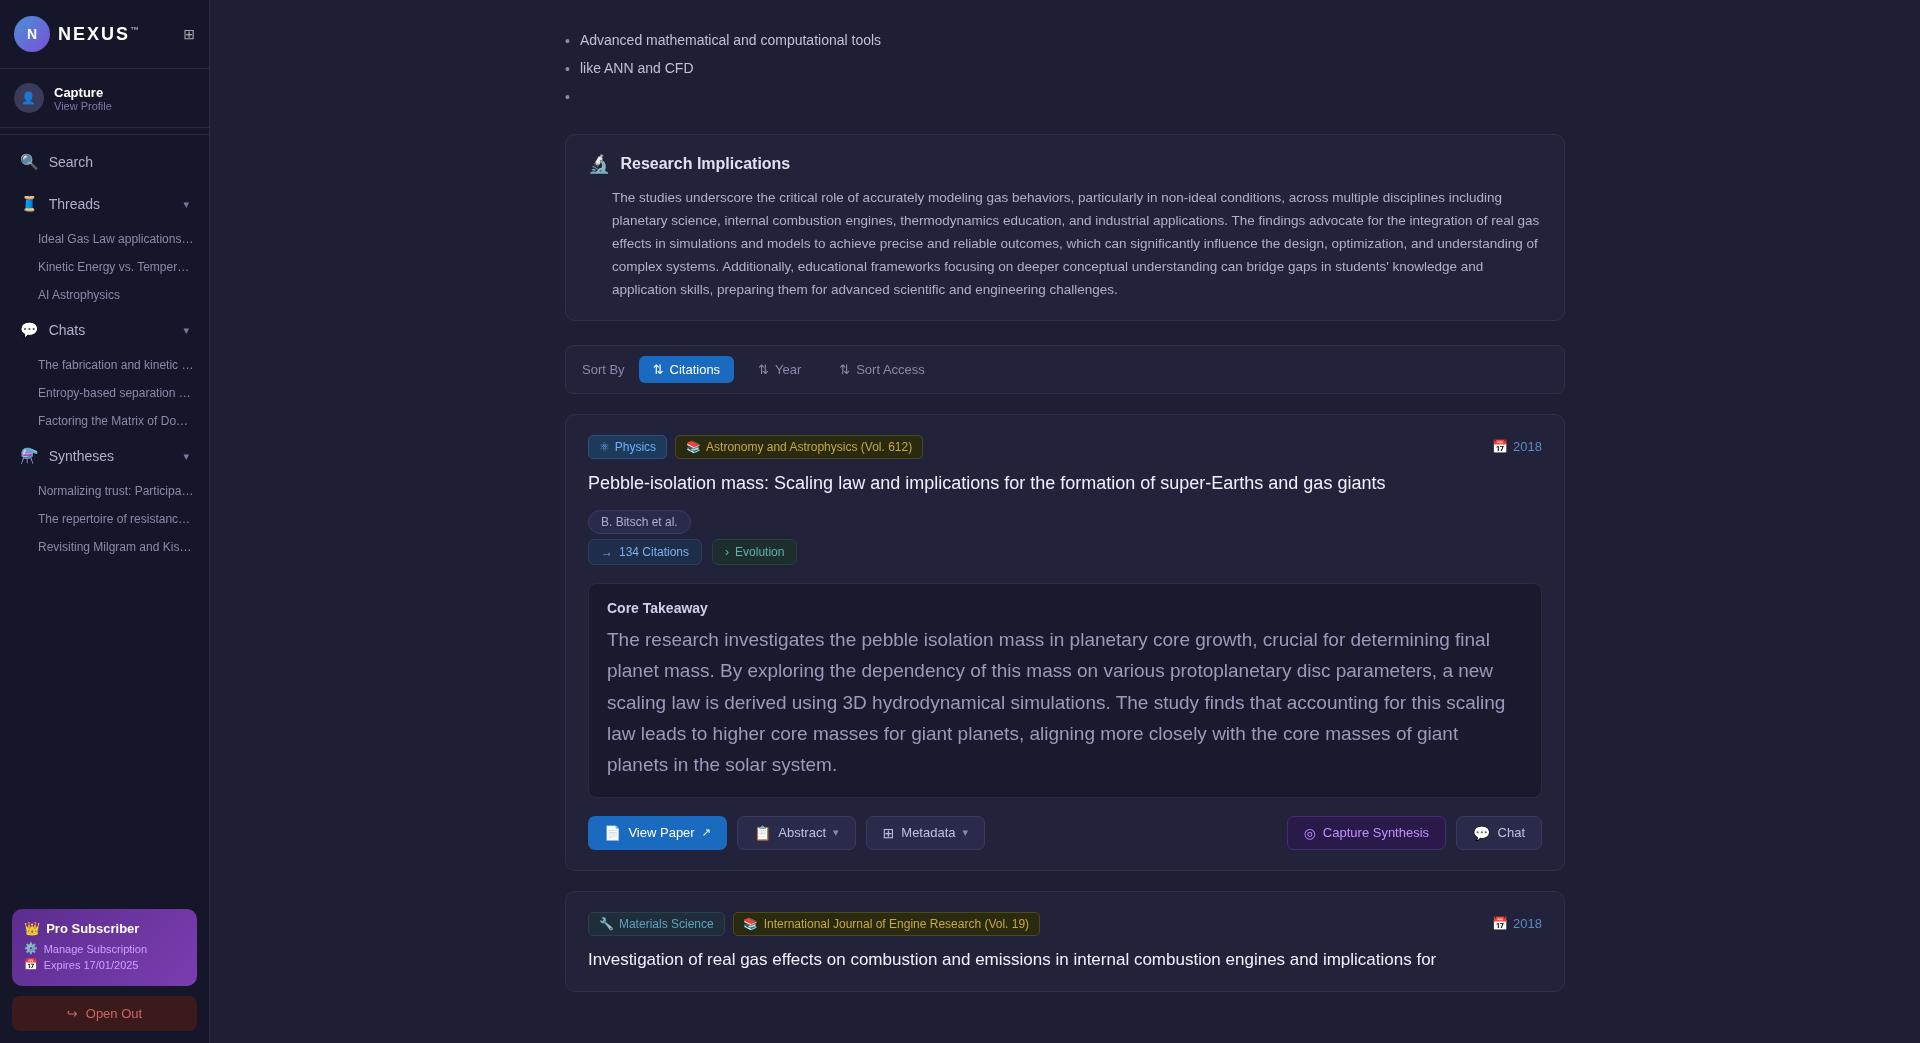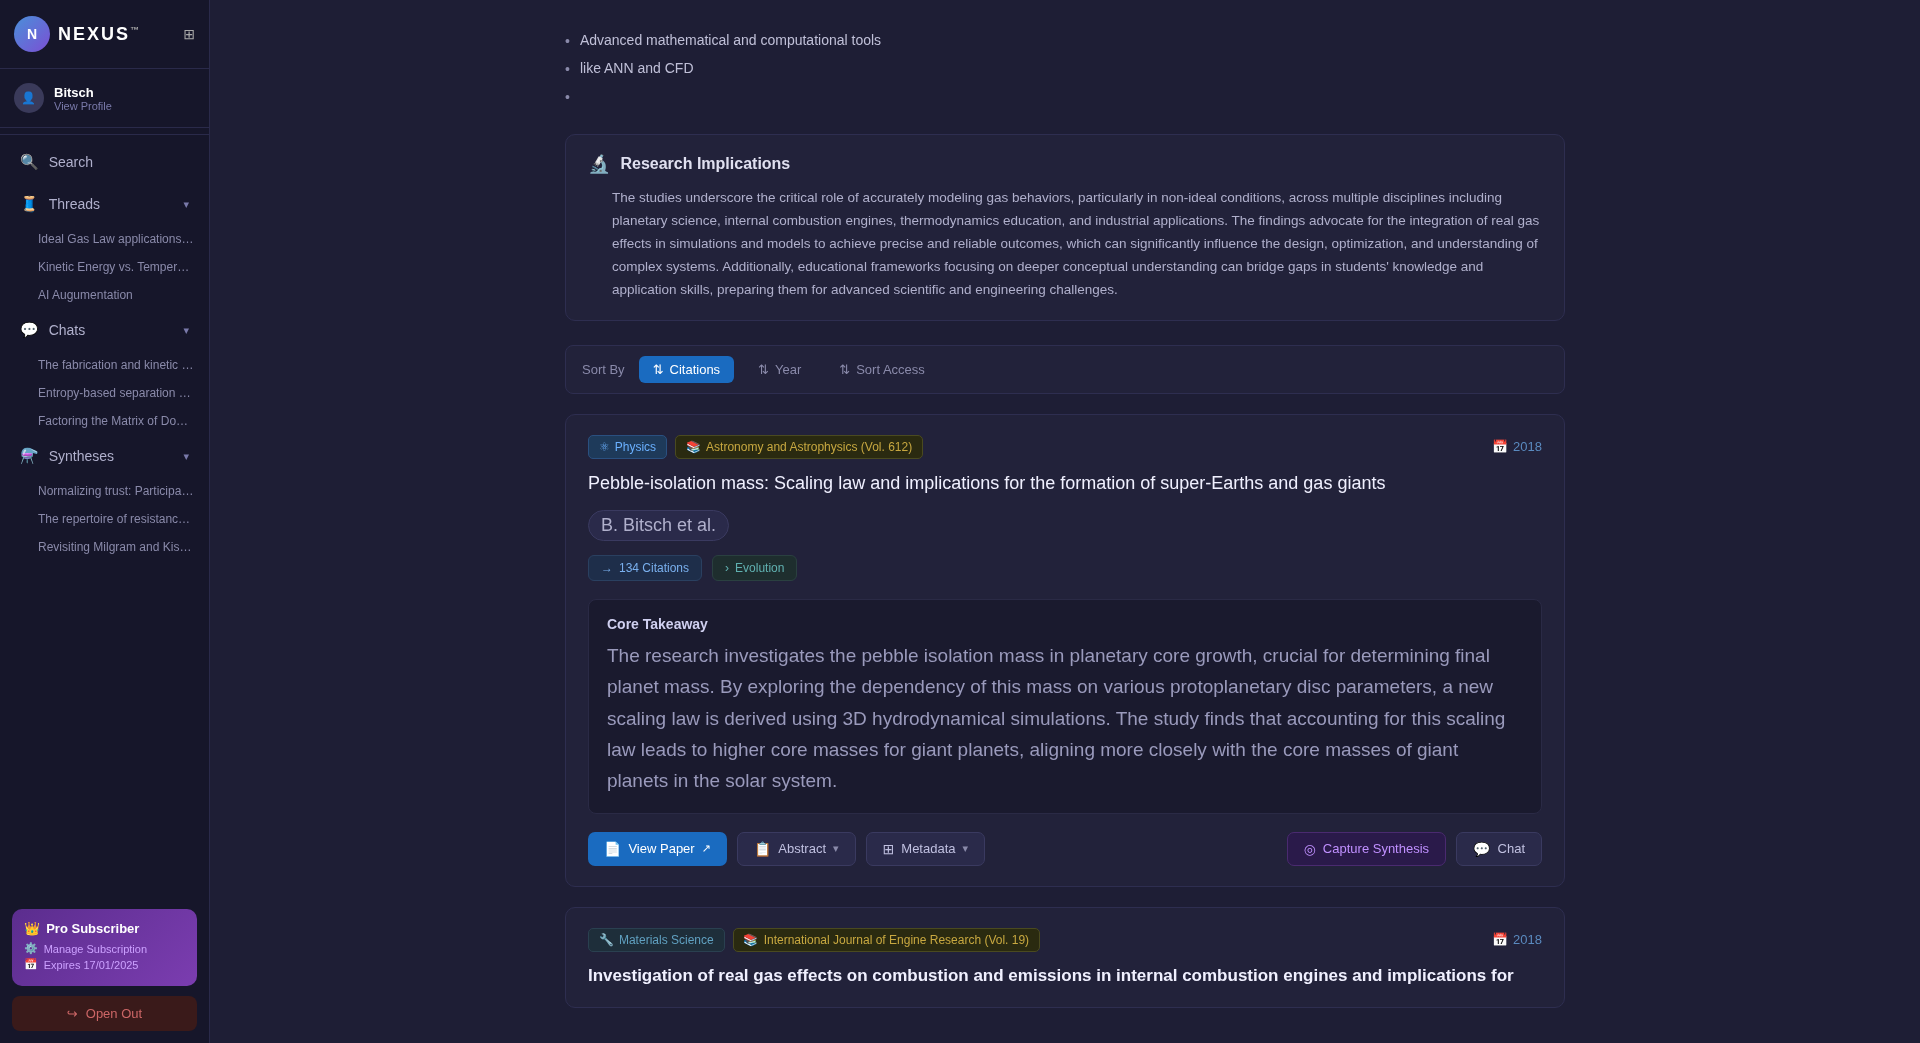--- a/index.html
+++ b/index.html
@@ -355,23 +355,23 @@
       line-height: 1.4;
     }
 
     .author-badge {
       display: inline-flex;
       align-items: center;
       background: #2a2a4a;
       border: 1px solid #3a3a60;
       border-radius: 20px;
       padding: 4px 12px;
-      font-size: 18px;
+      font-size: 12px;
       color: #b0b0cc;
-      margin-bottom: 14px;
+      margin-bottom: 5px;
     }
 
     .paper-meta {
       display: flex;
       gap: 10px;
       margin-bottom: 18px;
     }
 
     .meta-badge {
       display: flex;
@@ -482,61 +482,61 @@
     .paper-card-partial {
       background: #22223a;
       border: 1px solid #2e2e50;
       border-radius: 10px;
       padding: 20px 22px;
       margin-bottom: 20px;
     }
 
     .partial-title {
       font-size: 17px;
-      font-weight: 700;
+      font-weight: 400;
       color: #f0f0ff;
       line-height: 1.4;
     }
   </style>
 </head>
 <body>
 
 <div class="sidebar">
 
   <div class="sidebar-logo">
     <div class="logo-circle">N</div>
     <span class="logo-text">
       <span>NEXUS</span><span class="logo-tm">™</span>
     </span>
     <button class="sidebar-expand-btn">⊞</button>
   </div>
 
   <div class="sidebar-profile">
     <div class="profile-avatar">👤</div>
     <div class="profile-info">
-      <div class="profile-name">Bitsch</div>
+      <div class="profile-name">Capture</div>
       <div class="profile-link">View Profile</div>
     </div>
   </div>
 
   <hr class="sidebar-divider">
 
   <div class="sidebar-nav-item">
     <span class="nav-icon">🔍</span>
     <span>Search</span>
   </div>
 
   <div class="sidebar-nav-item">
     <span class="nav-icon">🧵</span>
     <span>Threads</span>
     <span class="chevron">▾</span>
   </div>
   <div class="sidebar-sub-item">Ideal Gas Law applications and...</div>
   <div class="sidebar-sub-item">Kinetic Energy vs. Temperature</div>
-  <div class="sidebar-sub-item">AI Augumentation</div>
+  <div class="sidebar-sub-item">AI Astrophysics</div>
 
   <div class="sidebar-nav-item">
     <span class="nav-icon">💬</span>
     <span>Chats</span>
     <span class="chevron">▾</span>
   </div>
   <div class="sidebar-sub-item">The fabrication and kinetic mode</div>
   <div class="sidebar-sub-item">Entropy-based separation of yea</div>
   <div class="sidebar-sub-item">Factoring the Matrix of Dominat</div>
 

